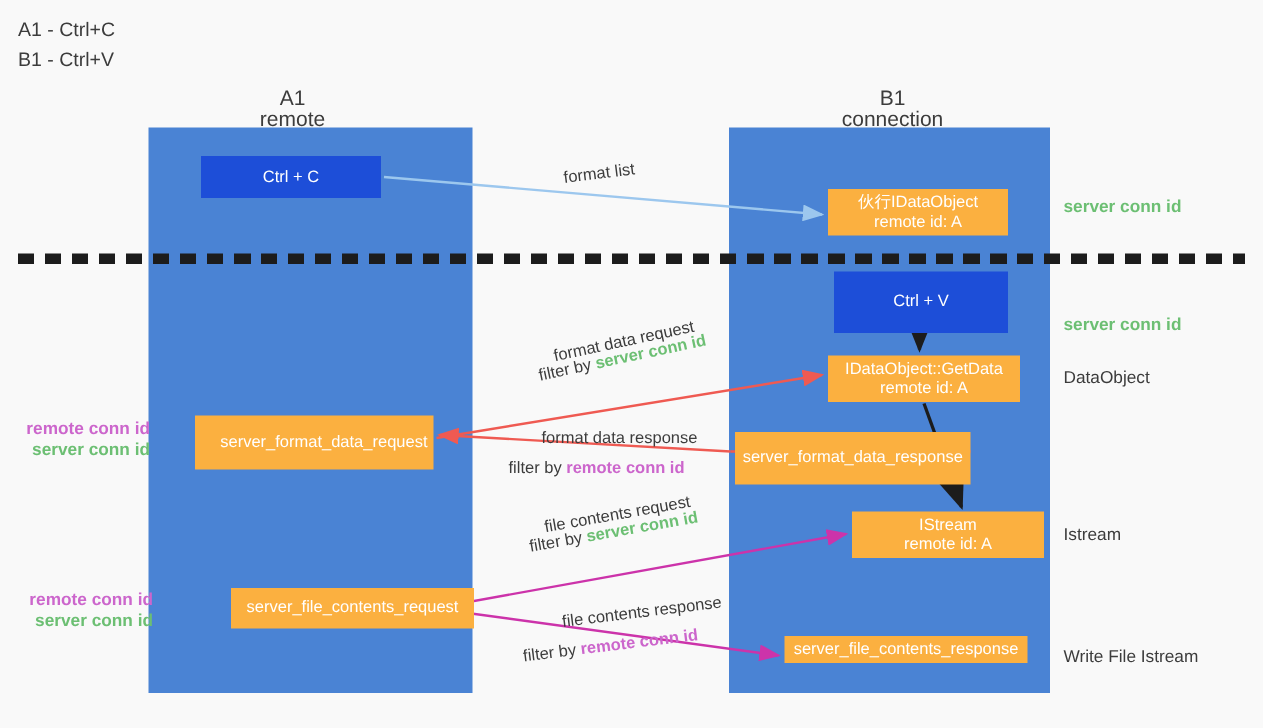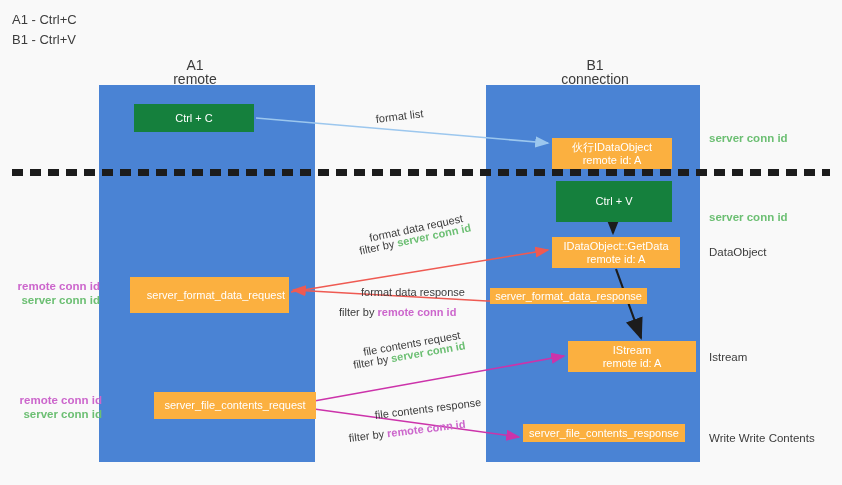--- a/index.html
+++ b/index.html
@@ -35,29 +35,29 @@
     left:12px;top:169px;width:818px;height:7px;
     background-image:repeating-linear-gradient(to right,#1c1c1c 0 11px,transparent 11px 18px);
   }
 
   
   .box{
     display:flex;align-items:center;justify-content:center;
     text-align:center;color:#ffffff;font-size:11px;line-height:13px;
     box-sizing:border-box;padding:3px 4px;
   }
-  .box.green{background:#15803d;justify-content:center;}
+  .box.green{background:#1d4ed8;justify-content:center;}
   .box.orange{background:#fbb040;}
 
   #box-ctrlc{left:134px;top:104px;width:120px;height:28px;}
-  #box-idataobject{left:552px;top:138px;width:120px;height:31px;}
+  #box-idataobject{left:552px;top:126px;width:120px;height:31px;}
   #box-ctrlv{left:556px;top:181px;width:116px;height:41px;}
   #box-getdata{left:552px;top:237px;width:128px;height:31px;}
   #box-sfdreq{left:130px;top:277px;width:159px;height:36px;justify-content:flex-end;}
-  #box-sfdresp{left:490px;top:288px;width:157px;height:16px;}
+  #box-sfdresp{left:490px;top:288px;width:157px;height:35px;}
   #box-istream{left:568px;top:341px;width:128px;height:31px;}
   #box-sfcreq{left:128px;top:392px;width:162px;height:27px;margin-left:26px;}
   #box-sfcresp{left:523px;top:424px;width:162px;height:18px;}
 
   
   .side{font-size:11.5px;line-height:14px;color:#3c3c3c;}
   .green-t{color:#6cbf73;font-weight:bold;}
   .purple-t{color:#cc66cc;font-weight:bold;}
 
   #ann-server-1{left:709px;top:131px;}
@@ -218,21 +218,21 @@
     <span>file contents response</span>
   </div>
   <div class="abs edge-lab rot-n7" id="lab-fcresp2">
     <span>filter by </span><span class="purple-t">remote conn id</span>
   </div>
 
   <div class="abs side green-t" id="ann-server-1">server conn id</div>
   <div class="abs side green-t" id="ann-server-2">server conn id</div>
   <div class="abs side" id="ann-dataobject">DataObject</div>
   <div class="abs side" id="ann-istream">Istream</div>
-  <div class="abs side" id="ann-writefile">Write Write Contents</div>
+  <div class="abs side" id="ann-writefile">Write File Istream</div>
 
   <div class="abs side" id="ann-left-1">
     <div class="purple-t">remote conn id</div>
     <div class="green-t">server conn id</div>
   </div>
 
   <div class="abs side" id="ann-left-2">
     <div class="purple-t" style="text-align:right;width:92px;">remote conn id</div>
     <div class="green-t" style="text-align:right;width:92px;">server conn id</div>
   </div>

